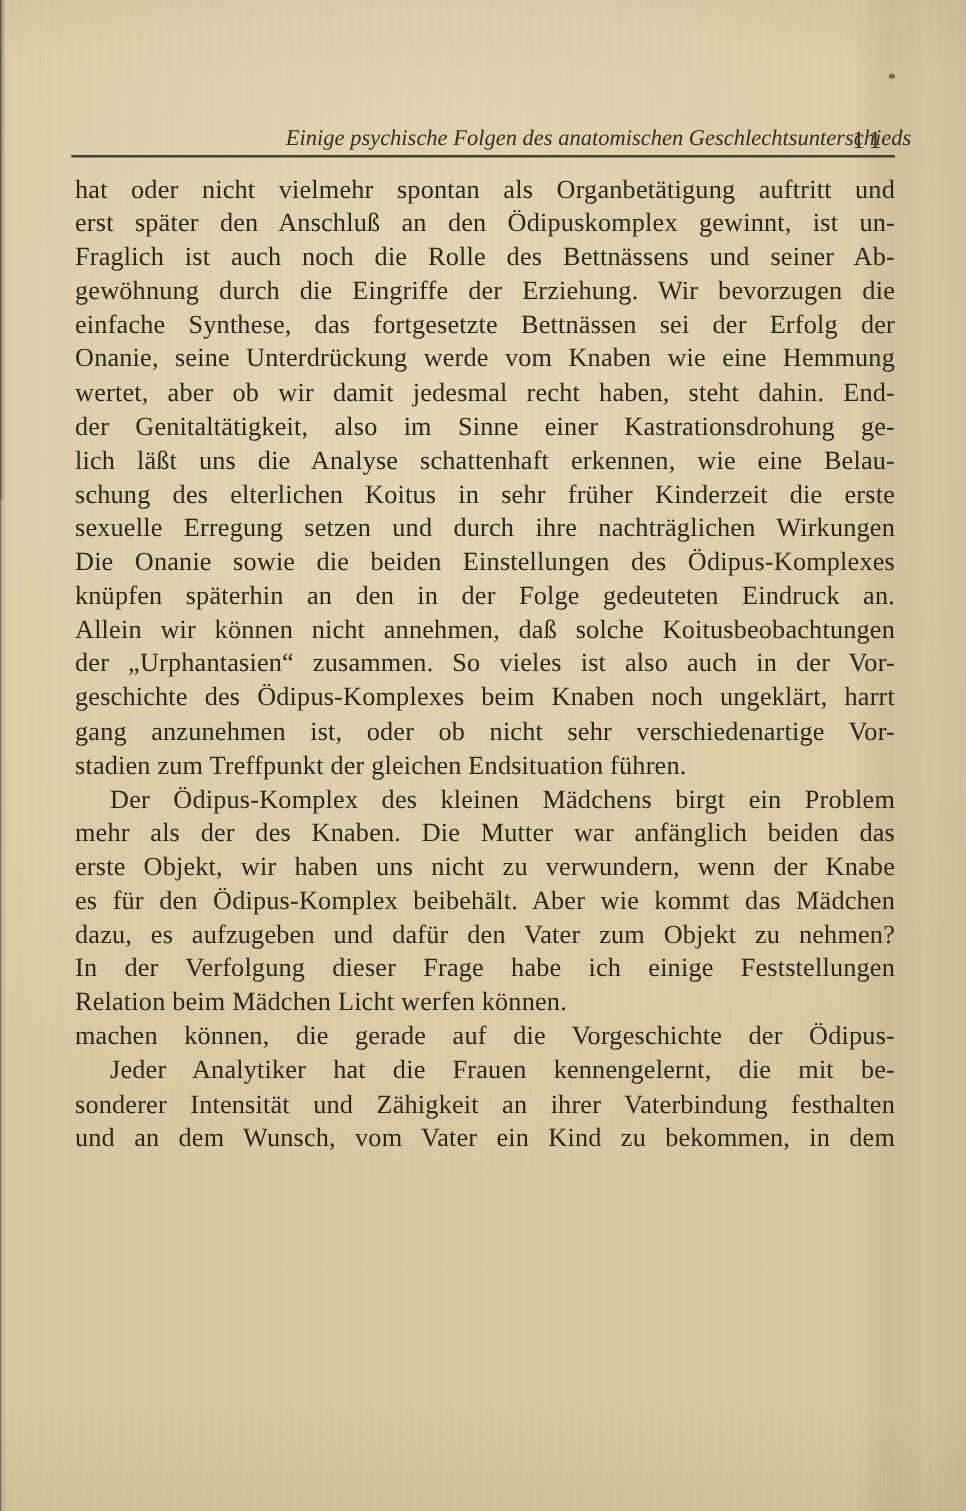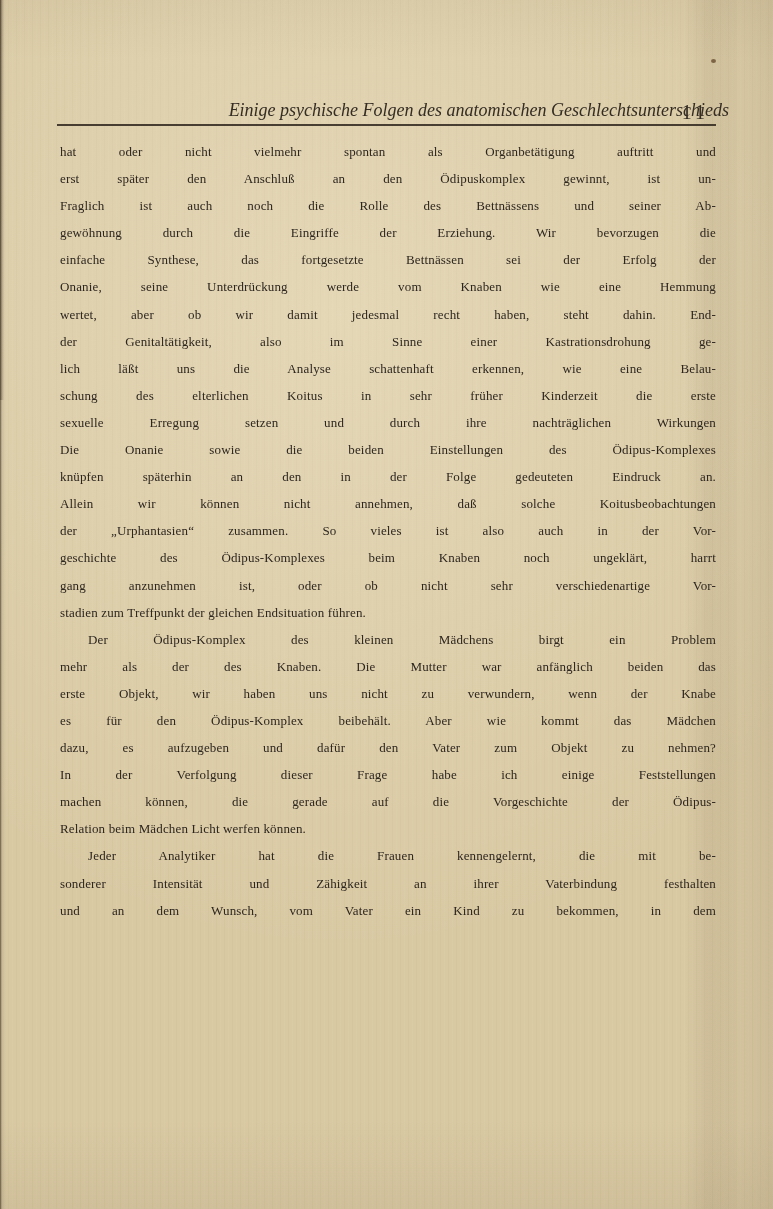--- a/index.html
+++ b/index.html
@@ -62,21 +62,21 @@
     color: #352d24;
   }
   .head-rule {
     position: absolute;
     left: 57px; top: 124px; width: 659px; height: 2px;
     background: rgba(50,41,32,0.88);
   }
   .textblock {
     position: absolute;
     left: 60px; top: 138px; width: 656px;
-    font-size: 13px;
+    font-size: 21px;
     letter-spacing: 0.15px;
     color: #2d261f;
   }
   .paragraph { margin: 0; }
   .line {
     height: 27.1px;
     line-height: 27.1px;
     text-align: justify;
     text-align-last: justify;
     white-space: normal;
@@ -122,22 +122,22 @@
         <div class="line">gang anzunehmen ist, oder ob nicht sehr verschiedenartige Vor-</div>
         <div class="line last">stadien zum Treffpunkt der gleichen Endsituation führen.</div>
       </div>
       <div class="paragraph indent">
         <div class="line">Der Ödipus-Komplex des kleinen Mädchens birgt ein Problem</div>
         <div class="line">mehr als der des Knaben. Die Mutter war anfänglich beiden das</div>
         <div class="line">erste Objekt, wir haben uns nicht zu verwundern, wenn der Knabe</div>
         <div class="line">es für den Ödipus-Komplex beibehält. Aber wie kommt das Mädchen</div>
         <div class="line">dazu, es aufzugeben und dafür den Vater zum Objekt zu nehmen?</div>
         <div class="line">In der Verfolgung dieser Frage habe ich einige Feststellungen</div>
+        <div class="line last">Relation beim Mädchen Licht werfen können.</div>
         <div class="line">machen können, die gerade auf die Vorgeschichte der Ödipus-</div>
-        <div class="line last">Relation beim Mädchen Licht werfen können.</div>
       </div>
       <div class="paragraph indent">
         <div class="line">Jeder Analytiker hat die Frauen kennengelernt, die mit be-</div>
         <div class="line">sonderer Intensität und Zähigkeit an ihrer Vaterbindung festhalten</div>
         <div class="line">und an dem Wunsch, vom Vater ein Kind zu bekommen, in dem</div>
       </div>
     </main>
 </div>
 
 </body></html>

